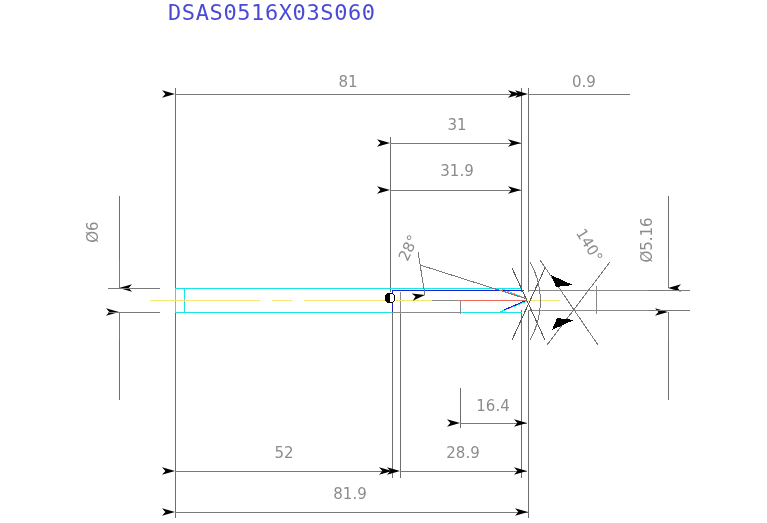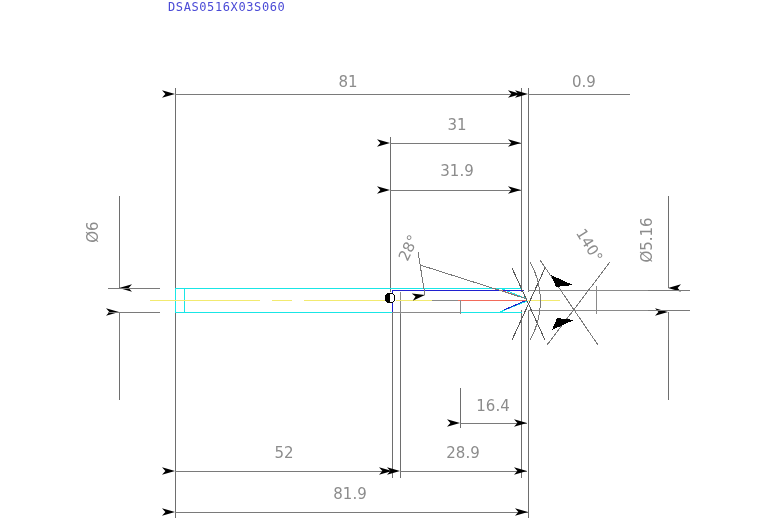--- a/index.html
+++ b/index.html
@@ -1,20 +1,20 @@
 <!DOCTYPE html>
 <html><head>
 <meta charset="utf-8">
 <style>
   html,body{margin:0;padding:0;background:#ffffff;}
   body{width:767px;height:523px;overflow:hidden;
        font-family:"DejaVu Sans", sans-serif;}
   #stage{position:relative;width:767px;height:523px;background:#fff;}
   #cad{position:absolute;left:0;top:0;}
-  .ttl{position:absolute;left:168px;top:0px;font-size:12px;color:#4a4ad6;
+  .ttl{position:absolute;left:168px;top:0px;font-size:22px;color:#4a4ad6;
        letter-spacing:.6px;font-family:"DejaVu Sans Mono", monospace;}
 </style>
 </head>
 <body>
 
 <div id="stage">
 
   <div class="ttl">DSAS0516X03S060</div>
 
   <svg id="cad" width="767" height="523" viewBox="0 0 767 523">

